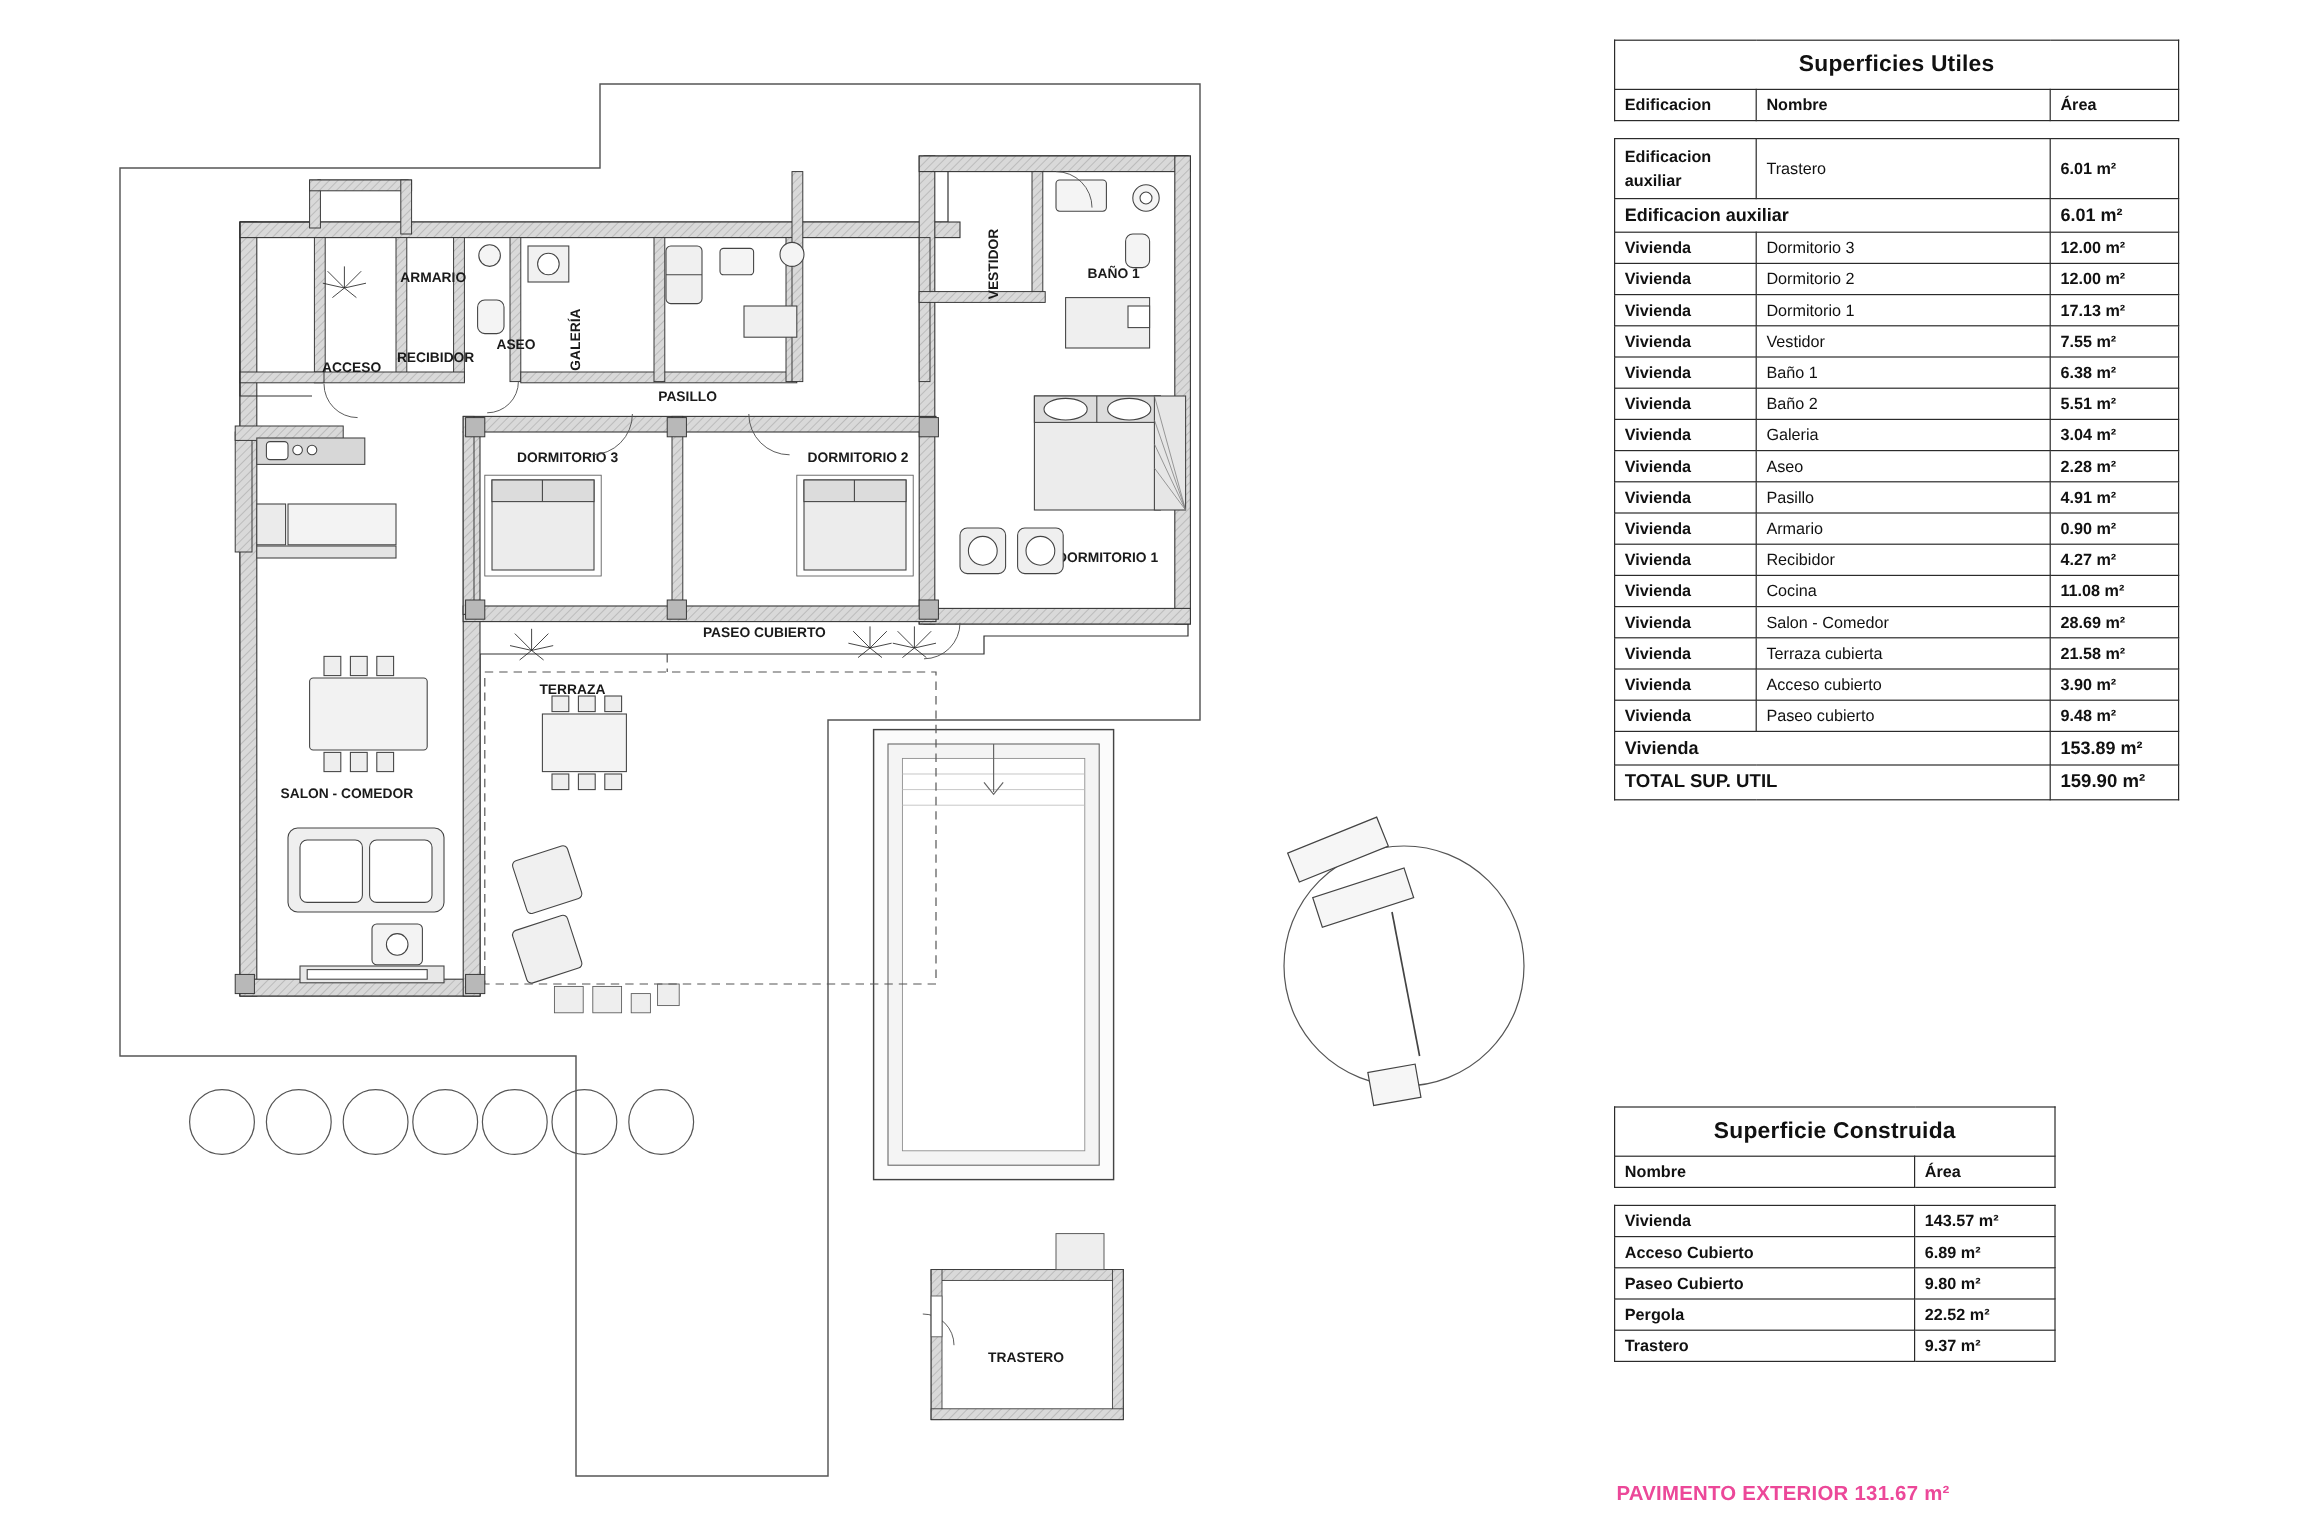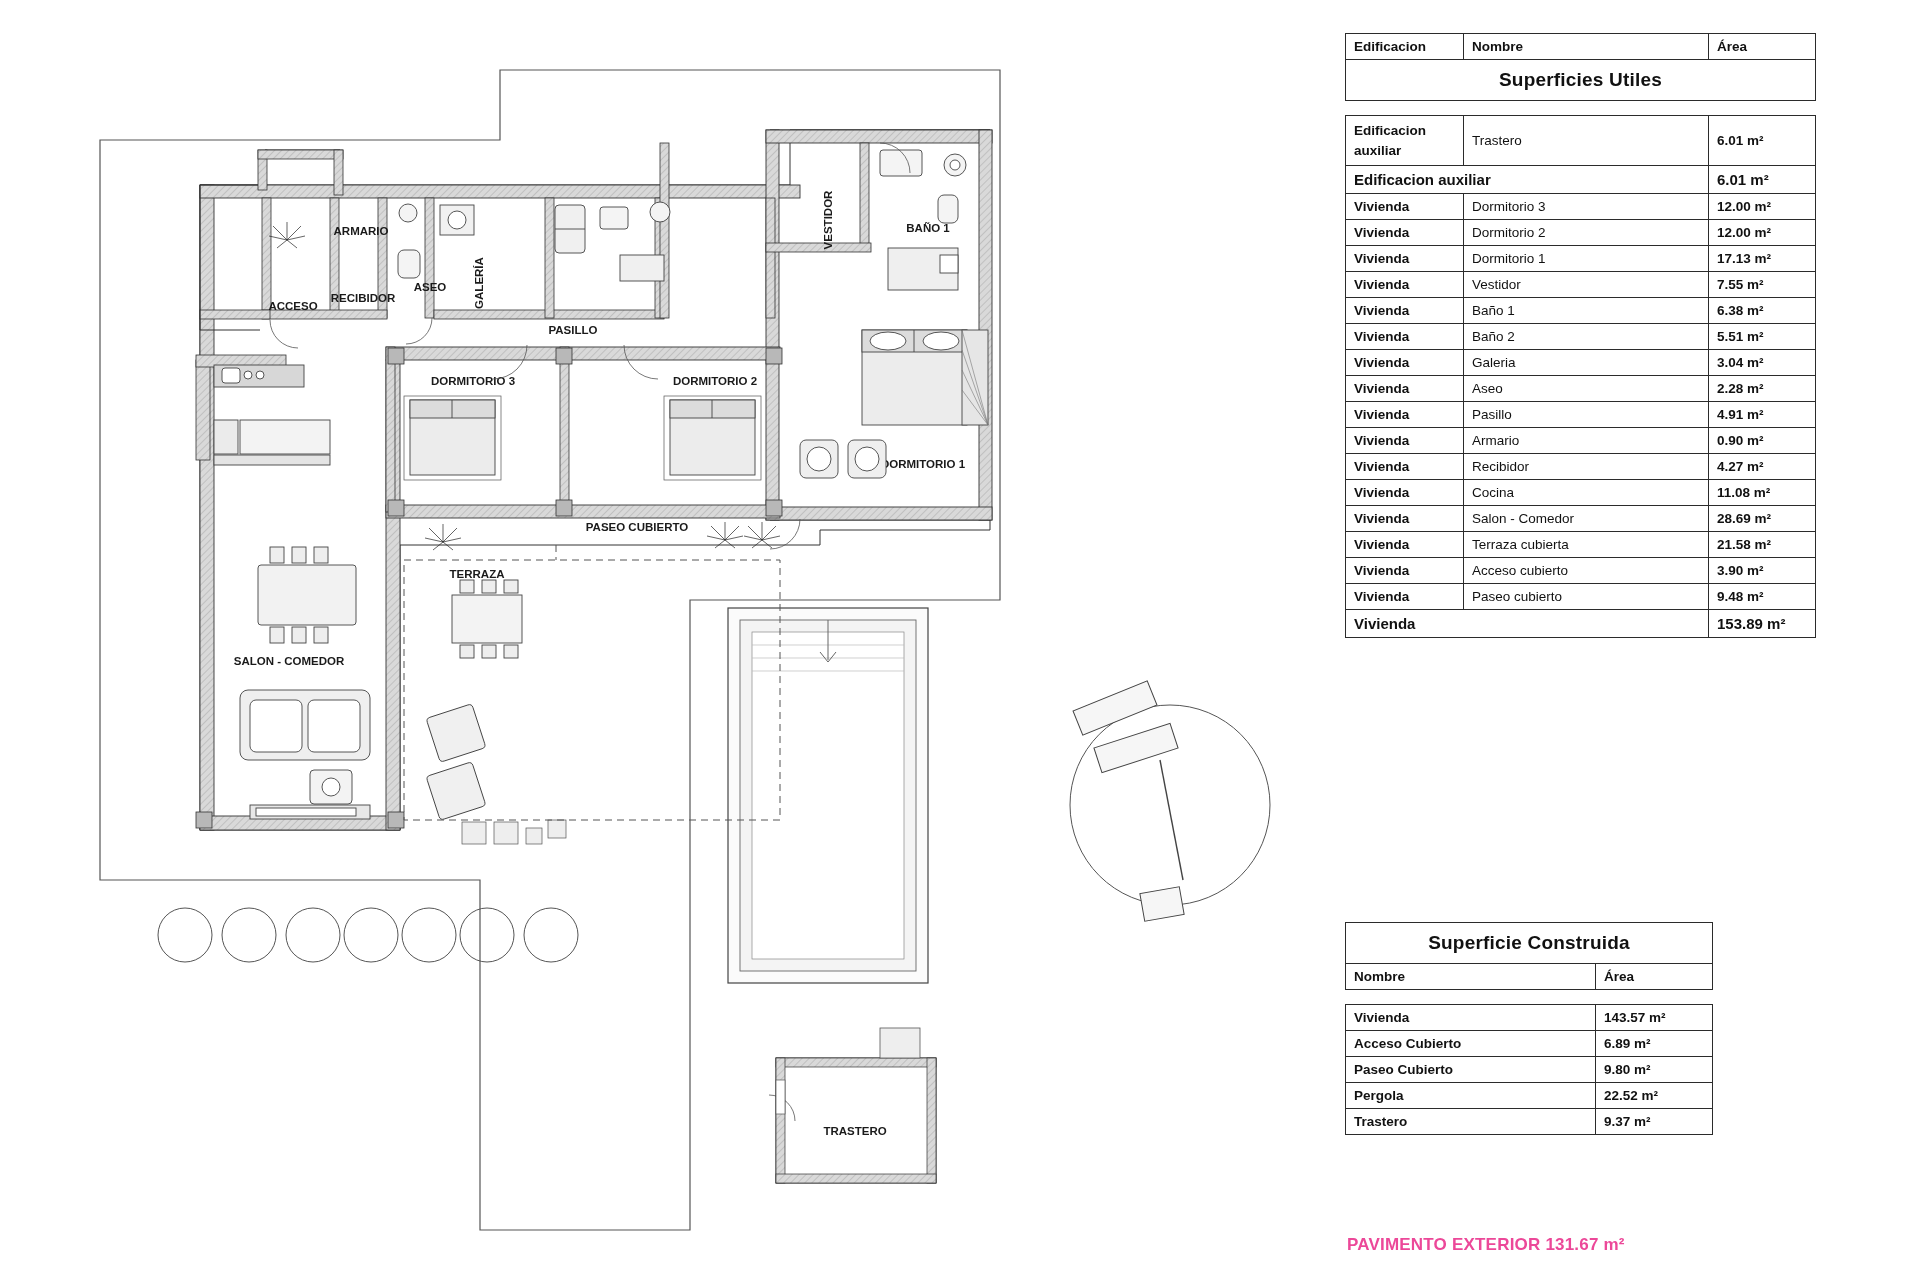--- a/index.html
+++ b/index.html
@@ -408,27 +408,27 @@
 <div id="tables-panel">
 
   <table class="sheet" id="table-utiles">
     <colgroup>
         <col class="col-a">
         <col class="col-b">
         <col class="col-c">
       </colgroup>
     <tbody>
       <tr>
+        <td class="tbl-title" colspan="3">Superficies Utiles</td>
+      </tr>
+      <tr>
         <td class="hdr">Edificacion</td>
         <td class="hdr">Nombre</td>
         <td class="hdr">Área</td>
       </tr>
-      <tr>
-        <td class="tbl-title" colspan="3">Superficies Utiles</td>
-      </tr>
       <tr class="spacer-row">
         <td class="blankcell" colspan="3"></td>
       </tr>
       <tr>
         <td class="merge-cell">Edificacion auxiliar</td>
         <td>Trastero</td>
         <td class="num">6.01 m²</td>
       </tr>
       <tr class="sumrow">
         <td colspan="2">Edificacion auxiliar</td>
@@ -512,20 +512,24 @@
       </tr>
       <tr>
         <td class="cell-edif">Vivienda</td>
         <td>Paseo cubierto</td>
         <td class="num">9.48 m²</td>
       </tr>
 
       <tr class="sumrow">
         <td colspan="2">Vivienda</td>
         <td>153.89 m²</td>
+      </tr>
+      <tr class="totrow">
+        <td colspan="2">TOTAL SUP. UTIL</td>
+        <td>159.90 m²</td>
       </tr>
     </tbody>
   </table>
 
   <table class="sheet" id="table-construida">
     <colgroup>
         <col class="c2-a">
         <col class="c2-b">
       </colgroup>
     <tbody>

